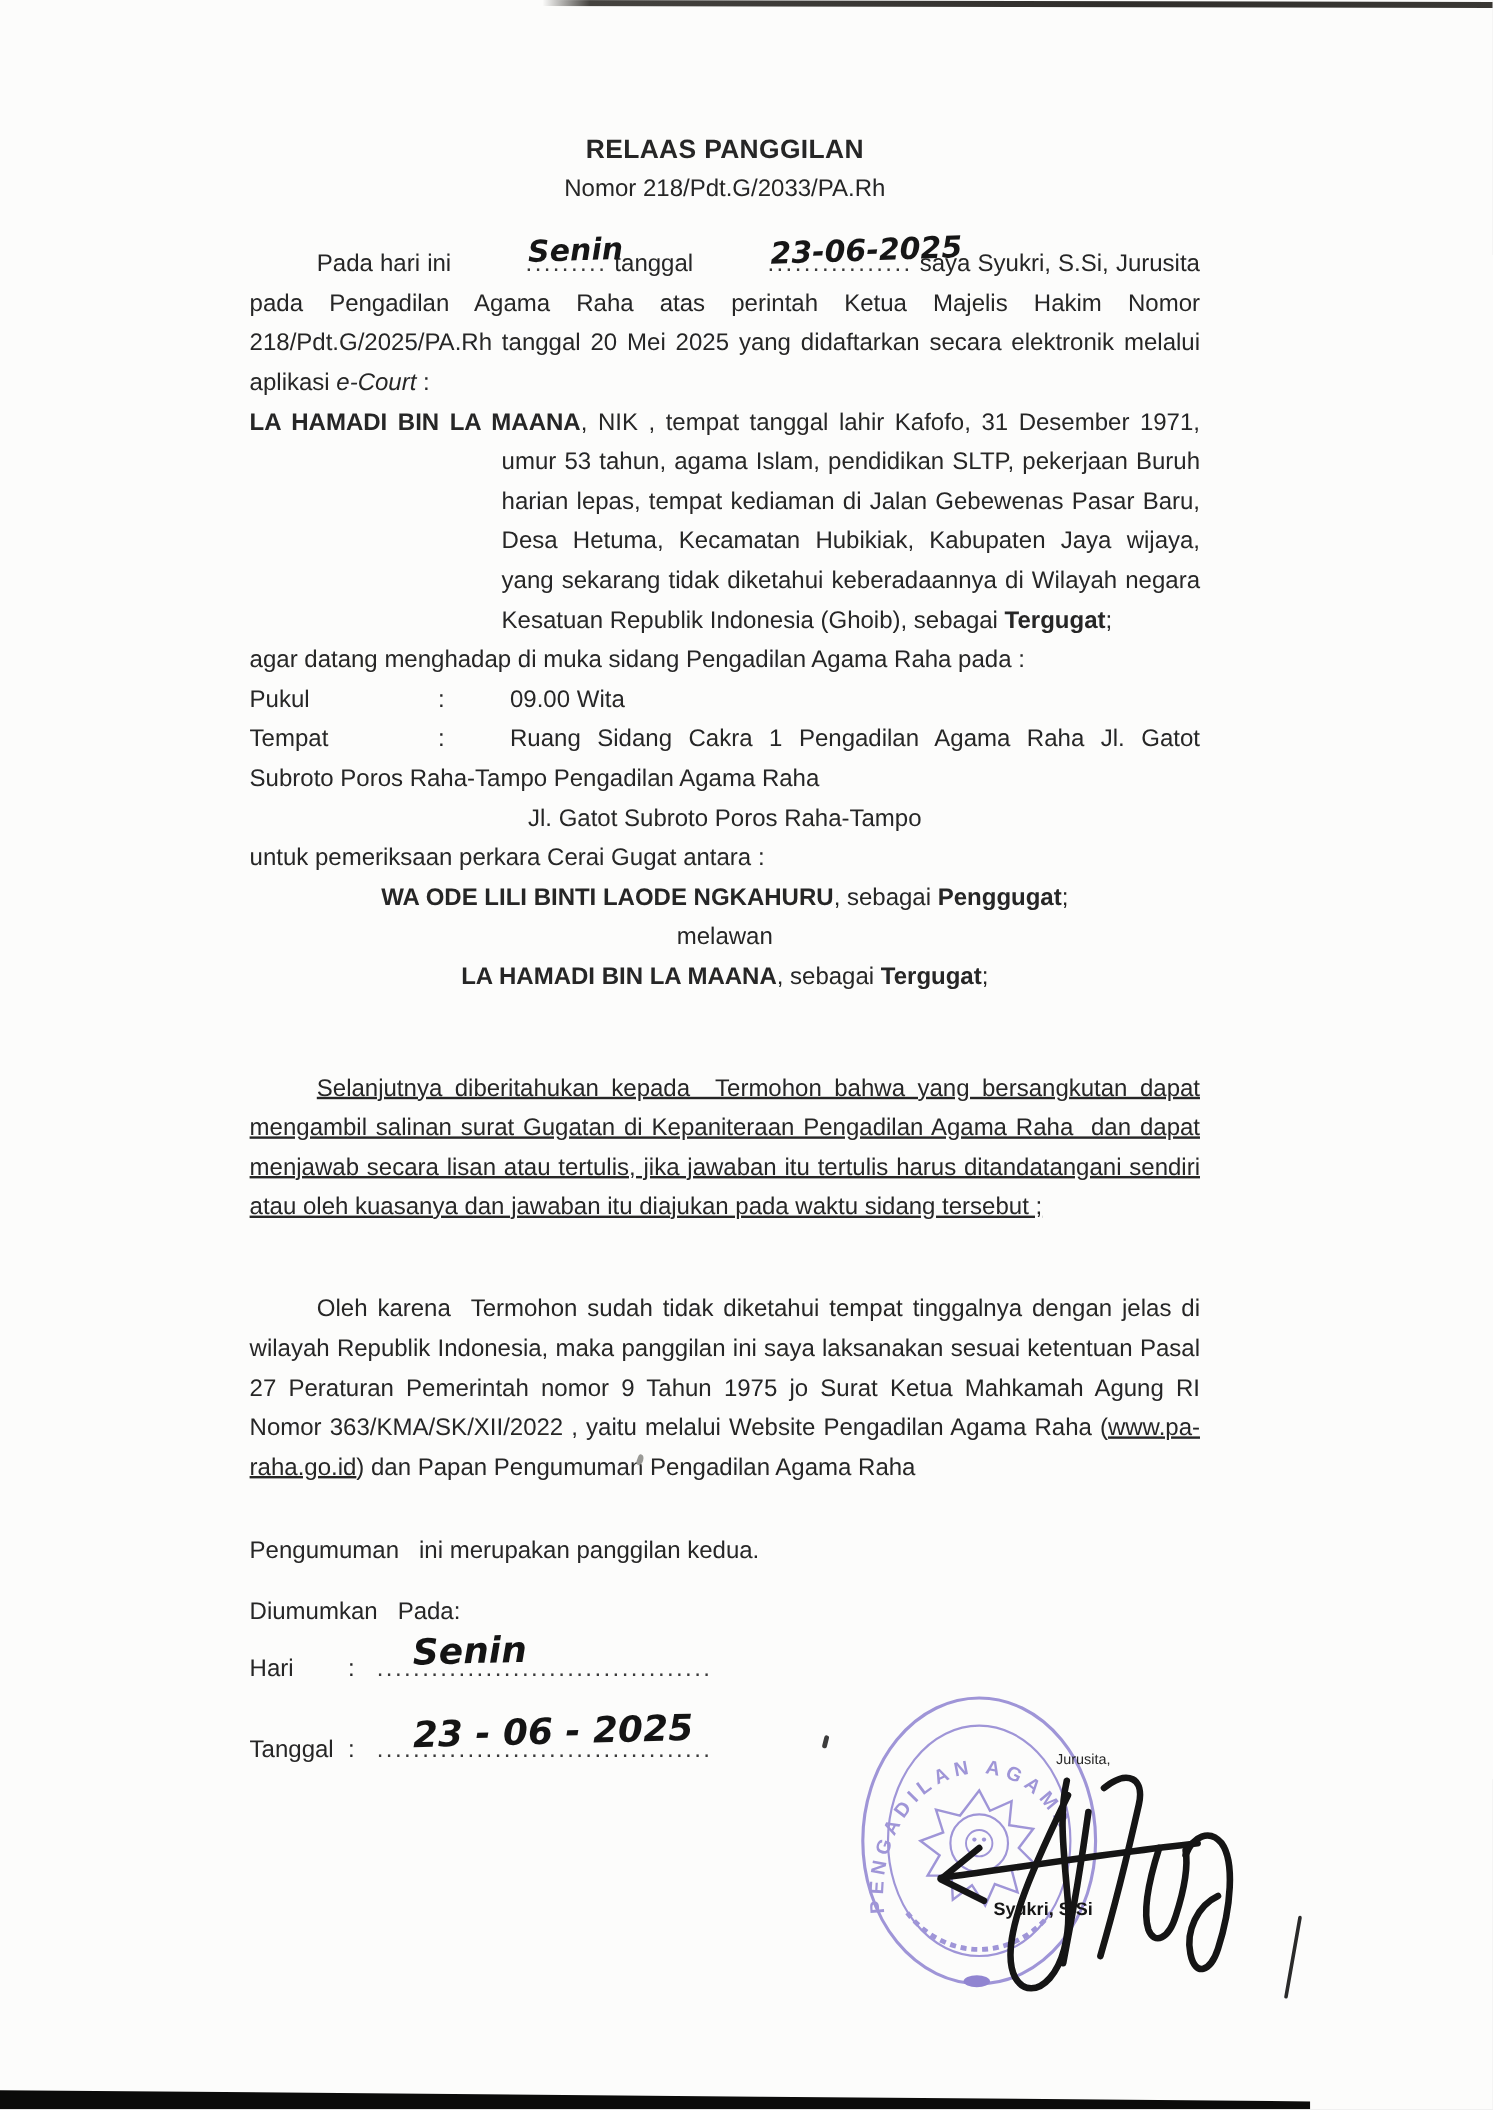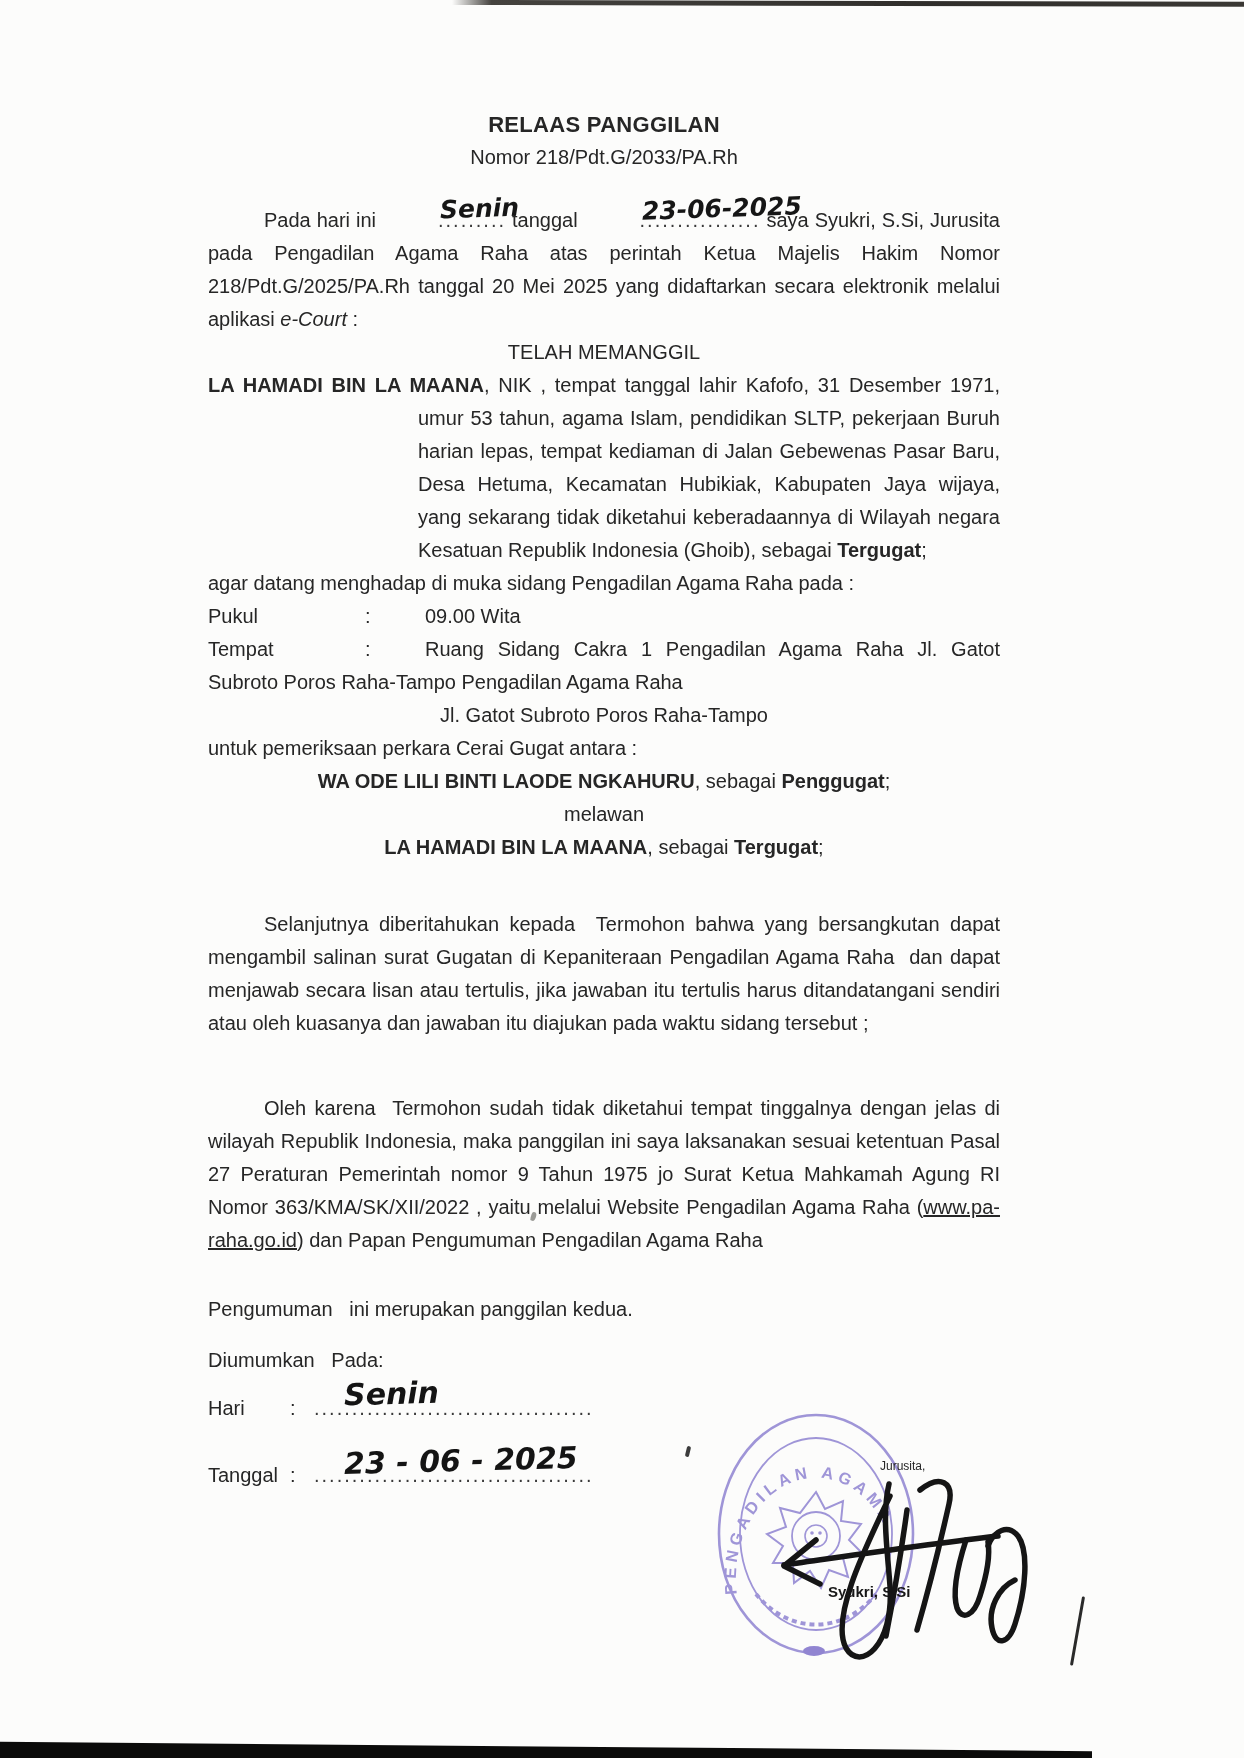--- a/index.html
+++ b/index.html
@@ -30,21 +30,21 @@
 
   
   .hw {
     font-family:"DejaVu Sans", sans-serif; font-style:italic; font-weight:700;
     color:#161616; white-space:nowrap;
   }
   .hwfill { position:relative; display:inline-block; }
   .hwfill .dots { letter-spacing:2px; color:#3a3a3a; }
   .hwfill .hw { position:absolute; left:2px; bottom:11px; font-size:25px; transform:rotate(-2deg); }
 
-  #para-selanjutnya { margin-top:44px; }
+  #para-selanjutnya { margin-top:60px;text-decoration:underline; }
   #para-oleh { margin-top:52px; }
   .announce { margin-top:36px; }
   .published { margin-top:18px; }
   .pubrow { margin-top:15px; height:52px; }
   .pubrow .lbl { display:inline-block; width:82px; }
   .pubrow .sep { display:inline-block; width:24px; }
   .pubfill { position:relative; display:inline-block; width:352px; vertical-align:baseline; }
   .pubfill .dots { letter-spacing:2px; color:#3a3a3a; }
   .pubfill .hw2 {
     position:absolute; left:30px; bottom:15px; font-size:30px;
@@ -91,21 +91,20 @@
     <p class="para opening">
       <span>Pada hari ini</span>
       <span class="hwfill"><span class="hw">Senin</span><span class="dots">.........</span></span>
       <span>tanggal</span>
       <span class="hwfill"><span class="hw">23-06-2025</span><span class="dots">................</span></span>
       <span>saya Syukri, S.Si, Jurusita pada Pengadilan Agama Raha atas perintah Ketua Majelis Hakim Nomor 218/Pdt.G/2025/PA.Rh tanggal 20 Mei 2025 yang didaftarkan secara elektronik melalui aplikasi</span>
       <span class="ital">e-Court</span>
       <span>:</span>
     </p>
 
-    <div class="center">TELAH MEMANGGIL</div>
 
     <p class="hang">
       <span class="bold">LA HAMADI BIN LA MAANA</span><span>, NIK , tempat tanggal lahir Kafofo, 31 Desember 1971, umur 53 tahun, agama Islam, pendidikan SLTP, pekerjaan Buruh harian lepas, tempat kediaman di Jalan Gebewenas Pasar Baru, Desa Hetuma, Kecamatan Hubikiak, Kabupaten Jaya wijaya, yang sekarang tidak diketahui keberadaannya di Wilayah negara Kesatuan Republik Indonesia (Ghoib), sebagai </span><span class="bold">Tergugat</span><span>;</span>
     </p>
 
     <p>agar datang menghadap di muka sidang Pengadilan Agama Raha pada :</p>
 
     <p class="srow">
       <span class="lbl">Pukul</span><span class="sep">:</span><span>09.00 Wita</span>
     </p>

